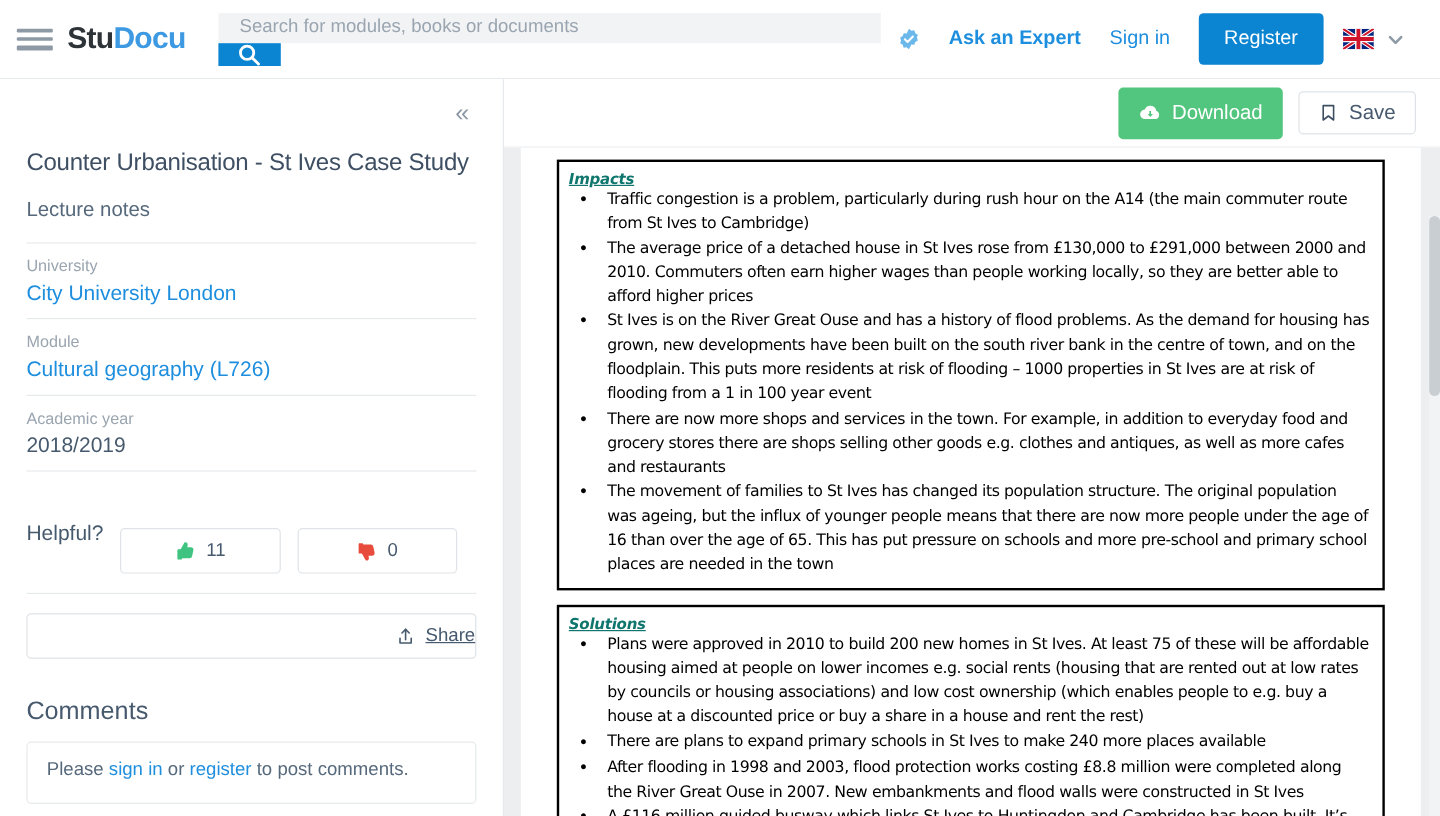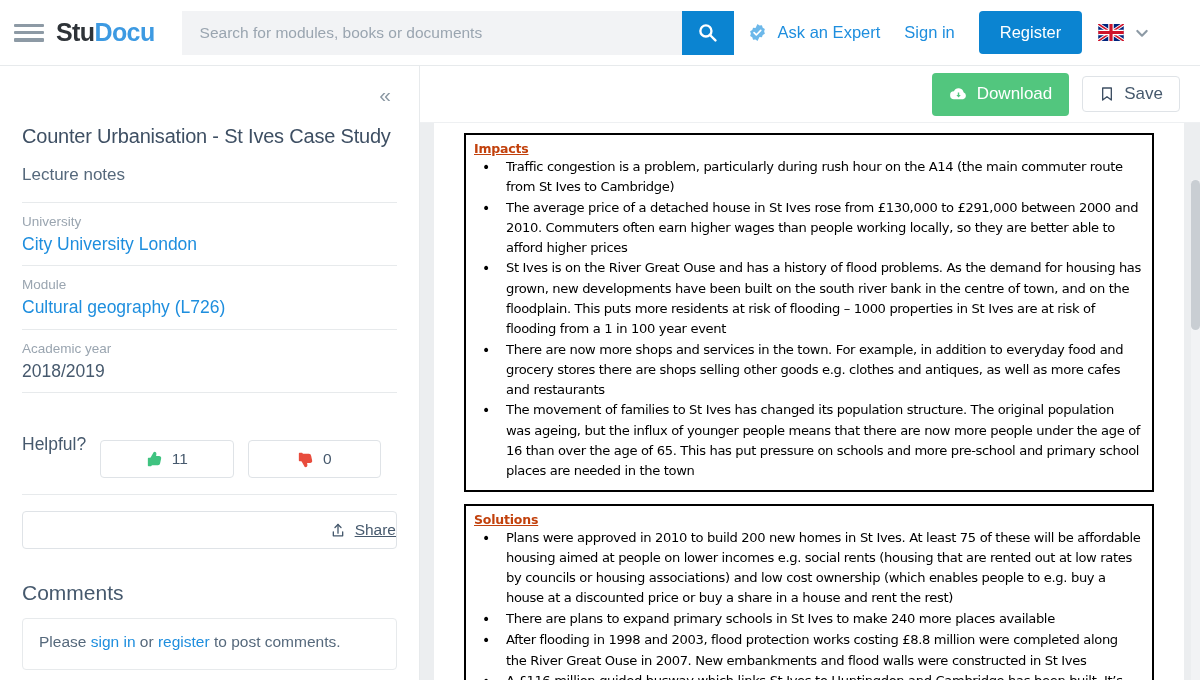--- a/index.html
+++ b/index.html
@@ -43,20 +43,21 @@
   }
   .logo .stu { color: #2e3338; }
   .logo .docu { color: #3d9ae2; }
 
   .searchwrap {
     display: flex;
     align-items: stretch;
     height: 44px;
     width: 552px;
     margin-right: 14px;
+    flex-direction: column;
   }
   .searchinput {
     flex: 1;
     background: #f2f3f5;
     border: none;
     outline: none;
     font-size: 15.5px;
     color: #4d5a66;
     padding: 0 18px;
     font-family: "Liberation Sans", sans-serif;
@@ -64,23 +65,23 @@
   .searchinput::placeholder { color: #9aa5b0; }
   .searchbtn {
     width: 52px;
     background: #0b84d1;
     border: none;
     display: flex; align-items: center; justify-content: center;
     cursor: pointer;
   }
 
   .expert {
-    display: flex; align-items: center; gap: 11px;
+    display: flex; align-items: center; gap: 24px;
     color: #1e8ede; font-size: 16.5px; cursor: pointer;
-    margin-right: 24px; white-space: nowrap;
+    margin-right: 24px; white-space: nowrap; font-weight: bold;
   }
   .signin {
     color: #1e8ede; font-size: 16.5px; cursor: pointer;
     margin-right: 24px; white-space: nowrap;
   }
   .register {
     background: #0b84d1; color: #fff;
     border: none; border-radius: 4px;
     height: 43px; padding: 0 21px;
     font-size: 16.5px; cursor: pointer;
@@ -208,24 +209,25 @@
   .doc-section {
     border: 2px solid #000;
     padding: 6px 10px 8px 8px;
     margin-bottom: 12px;
     background: #fff;
   }
   .doc-heading {
     font-family: "DejaVu Sans", sans-serif;
     font-size: 12.5px;
     font-weight: bold;
-    color: #c2410c;
+    color: #0f766e;
     text-decoration: underline;
     margin-bottom: 1px;
     letter-spacing: -0.2px;
+    font-style: italic;
   }
   .doc-list { list-style: none; }
   .doc-li {
     display: flex;
     align-items: flex-start;
     font-family: "DejaVu Sans", sans-serif;
     font-size: 13.1px;
     color: #000;
     line-height: 1.55;
     letter-spacing: -0.35px;

